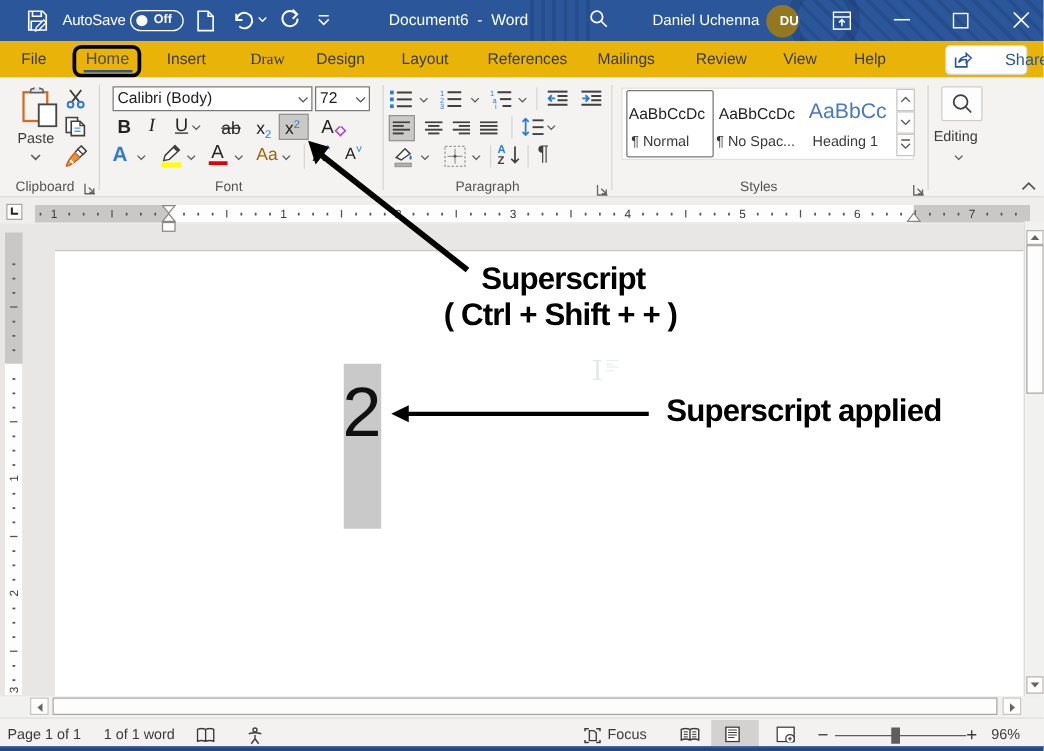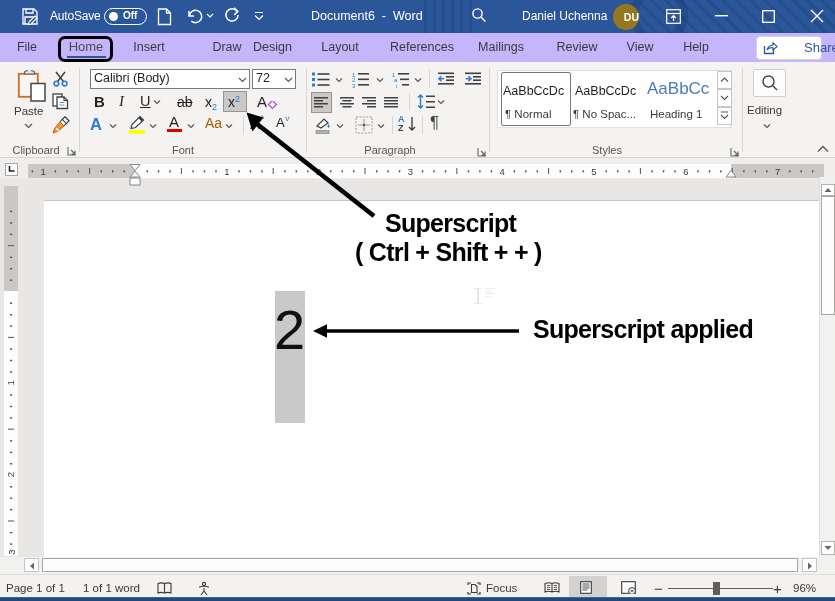--- a/index.html
+++ b/index.html
@@ -1,21 +1,21 @@
 <!DOCTYPE html>
 <html><head><meta charset="utf-8"><style>
 *{margin:0;padding:0;box-sizing:border-box;}
 html,body{width:835px;height:601px;overflow:hidden;font-family:"Liberation Sans",sans-serif;}
 .abs{position:absolute;}
 #win{position:relative;width:835px;height:601px;background:#e8e7e6;}
 
 #titlebar{left:0;top:0;width:835px;height:33px;background:#2b579a;overflow:hidden;}
 #titlebar .wtxt{color:#fff;font-size:12.5px;}
 
-#tabrow{left:0;top:33px;width:835px;height:29px;background:#c4b5fd;}
+#tabrow{left:0;top:33px;width:835px;height:29px;background:#eab308;}
 .tab{position:absolute;top:0;height:29px;line-height:28px;font-size:12.5px;color:#3b3a39;text-align:center;}
 
 #ribbon{left:0;top:62px;width:835px;height:96px;background:#f4f3f2;border-bottom:1px solid #d8d6d4;}
 .gsep{position:absolute;top:68px;width:1px;height:84px;background:#d8d6d4;}
 .glabel{position:absolute;top:144px;font-size:11px;color:#555453;}
 .launcher{position:absolute;width:10px;height:10px;}
 .ricon{position:absolute;}
 
 #lbox{left:5px;top:163px;width:13px;height:13px;background:#fdfdfd;border:1px solid #a8a6a4;}
 #hruler{left:28px;top:164px;width:796px;height:14px;background:#c9c8c7;}
@@ -103,21 +103,21 @@
         <path d="M1 1 L13 13 M13 1 L1 13" stroke="#fff" stroke-width="1.3"></path>
       </svg>
 </div>
 
 <div class="abs" id="tabrow">
   <div class="tab" style="left:16px;width:22px;">File</div>
   <div class="tab" style="left:66px;width:40px;color:#4d4c4b;font-size:13px;">Home</div>
   <div class="abs" style="left:67px;top:22.6px;width:39px;height:2.8px;background:#2b579a;"></div>
   <div class="abs" style="left:58px;top:2.5px;width:55px;height:26px;border:3.2px solid #000;border-radius:7px;"></div>
   <div class="tab" style="left:133px;width:32px;">Insert</div>
-  <div class="tab" style="left:212px;width:30px;">Draw</div>
+  <div class="tab" style="left:199px;width:30px;font-family:Liberation Serif, serif;">Draw</div>
   <div class="tab" style="left:253px;width:38px;">Design</div>
   <div class="tab" style="left:321px;width:38px;">Layout</div>
   <div class="tab" style="left:390px;width:60px;">References</div>
   <div class="tab" style="left:477px;width:48px;">Mailings</div>
   <div class="tab" style="left:556px;width:42px;">Review</div>
   <div class="tab" style="left:626px;width:28px;">View</div>
   <div class="tab" style="left:682px;width:28px;">Help</div>
 
   <div class="abs" style="left:756px;top:3px;width:66px;height:24px;background:#fff;border:1px solid #d6d4d2;border-radius:4px;"></div>
   <svg class="abs" style="left:763px;top:8px" width="15" height="14" viewBox="0 0 15 14">

